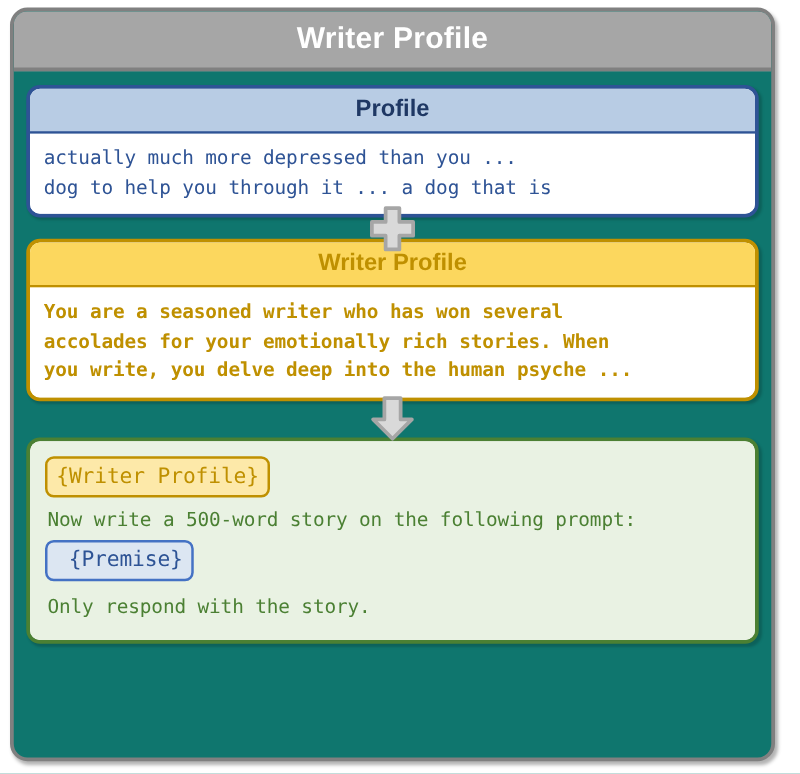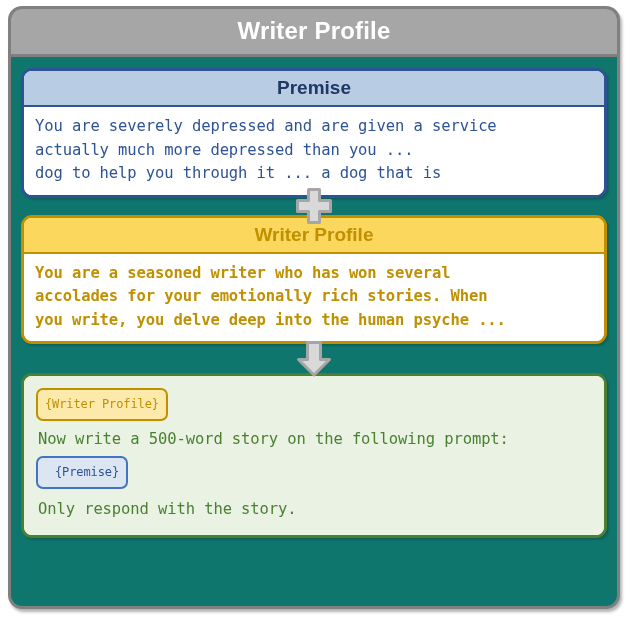--- a/index.html
+++ b/index.html
@@ -121,21 +121,21 @@
   }
   .connector.plus-row { height: 27px; margin-top: -5px; margin-bottom: -5px; }
   .connector.arrow-row { height: 33px; margin-top: -2px; margin-bottom: -2px; }
   .connector svg { display: block; overflow: visible; }
 
   
   .chip {
     display: inline-block;
     box-sizing: border-box;
     font-family: "DejaVu Sans Mono", "Liberation Mono", monospace;
-    font-size: 12px;
+    font-size: 17px;
     line-height: 20px;
     padding: 4px 7px 5px 7px;
     border-radius: 7px;
     border: 2px solid #000;
     margin: 2px 0 3px 0;
   }
   .chip-writer {
     background: #fde9a9;
     border-color: #bf9000;
     color: #bf9000;
@@ -155,23 +155,22 @@
 <body>
 
 <div class="page">
   <div class="outer-card">
 
     <div class="outer-title">Writer Profile</div>
 
     <div class="outer-body">
 
       <div class="box box-premise">
-        <div class="box-header">Premise</div>
+        <div class="box-header">Profile</div>
         <div class="box-body">
-          <div class="txt-line">You are severely depressed and are given a service</div>
           <div class="txt-line">actually much more depressed than you ...</div>
           <div class="txt-line">dog to help you through it ... a dog that is</div>
         </div>
       </div>
 
       <div class="connector plus-row">
         <span>
           <svg width="38" height="36" viewBox="0 0 38 36">
             <path d="M13.5 1.5 H24.5 V12.5 H35.5 V23.5 H24.5 V34.5 H13.5 V23.5 H2.5 V12.5 H13.5 Z" fill="#d9d9d9" stroke="#a6a6a6" stroke-width="3" stroke-linejoin="round"></path>
           </svg>

